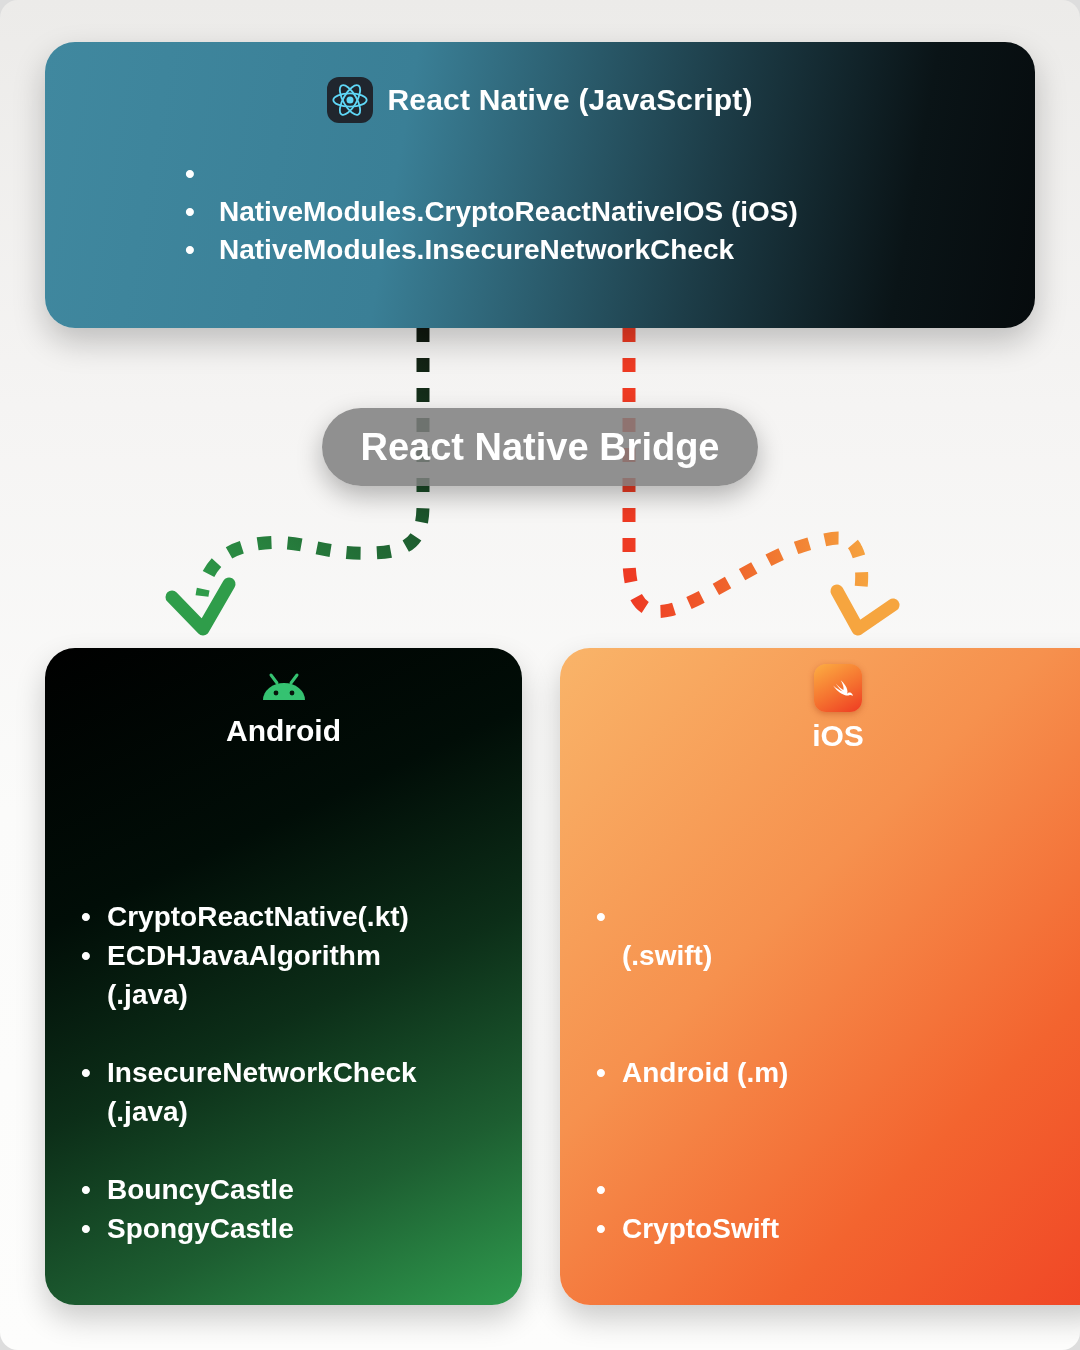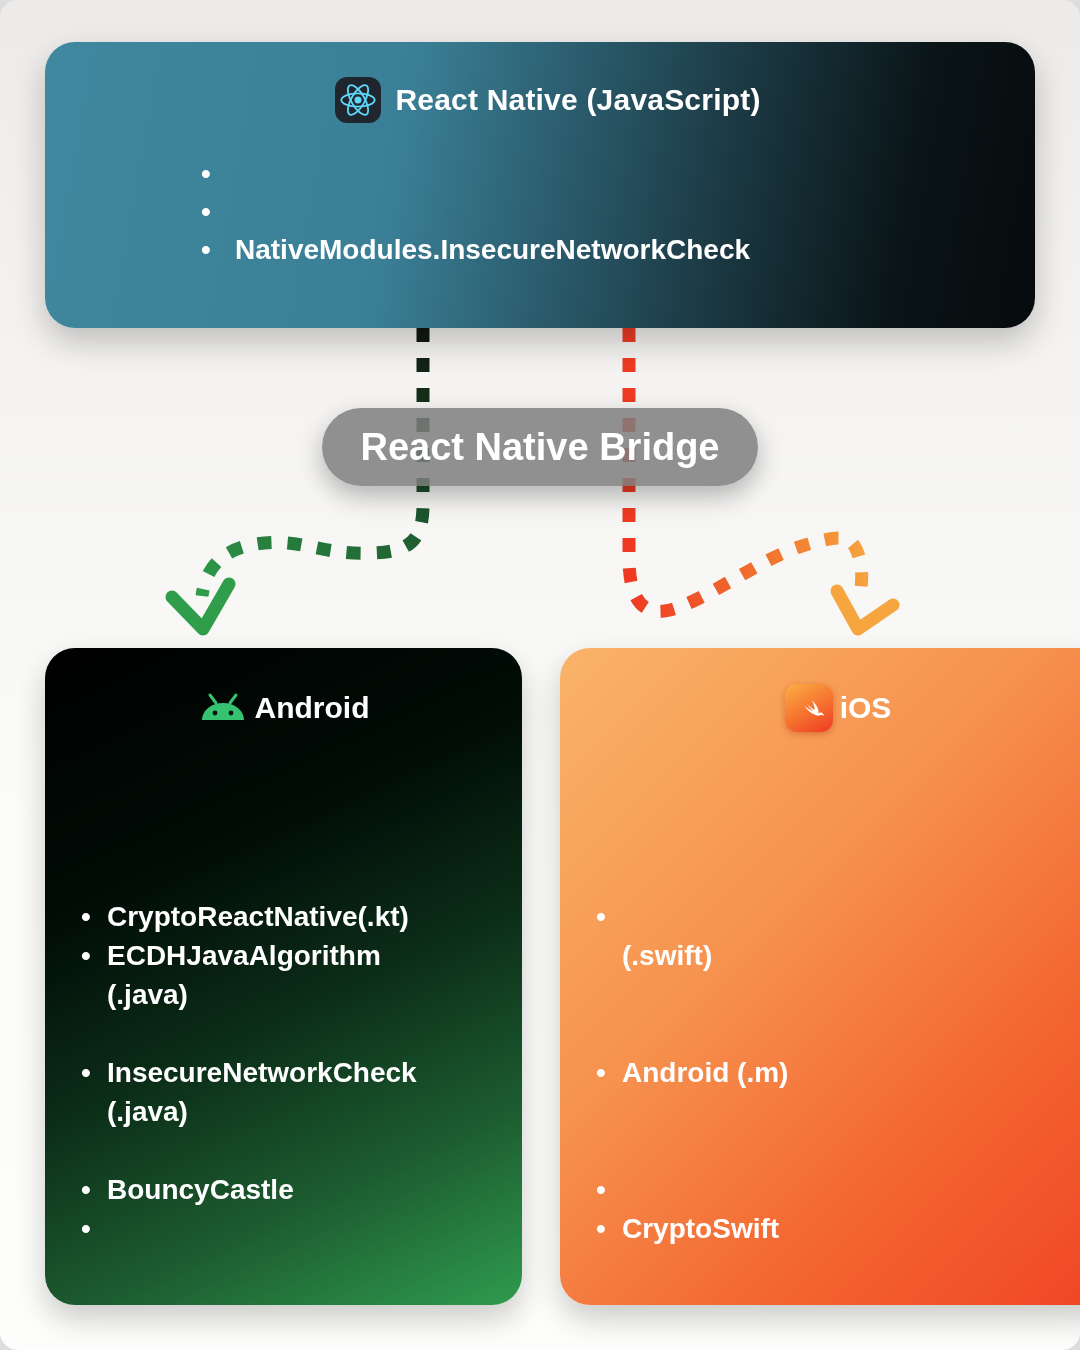--- a/index.html
+++ b/index.html
@@ -12,21 +12,20 @@
 
   
   .arrows { position:absolute; inset:0; z-index:1; pointer-events:none; }
 
   
   .top-card {
     position:absolute; left:45px; top:42px; width:990px; height:286px;
     border-radius:30px; color:#fff; z-index:2;
     background:linear-gradient(100deg,#40889f 0%,#3a7f96 36%,#1d3d48 66%,#0a1417 86%,#060b0d 100%);
     box-shadow:0 14px 32px rgba(0,0,0,.22);
-    padding-left:16px;
   }
   .top-header { display:flex; justify-content:center; align-items:center; gap:14px; padding-top:35px; height:81px; }
   .react-badge { width:46px; height:46px; border-radius:12px; background:#20262e;
     display:flex; align-items:center; justify-content:center; flex:0 0 auto; }
   .top-title { font-size:30px; font-weight:700; letter-spacing:.2px; }
   .top-list { margin:32px 0 0 140px; font-size:28px; font-weight:700; line-height:38px; }
 
   
   .bridge-pill {
     position:absolute; left:322px; top:408px; width:436px; height:78px; z-index:3;
@@ -37,21 +36,21 @@
   }
 
   
   .bottom-card { position:absolute; top:648px; height:657px; border-radius:30px; color:#fff; z-index:2;
     box-shadow:0 14px 30px rgba(0,0,0,.20); }
   .android-card { left:45px; width:477px;
     background:linear-gradient(155deg,#000000 0%,#010d07 32%,#0c2e18 55%,#1d5e31 78%,#2f9b4e 100%); }
   .ios-card { left:560px; width:556px;
     background:linear-gradient(135deg,#f9b469 0%,#f6914e 40%,#f3642f 72%,#f04425 100%); }
 
-  .card-header { display:flex; align-items:center; justify-content:center; gap:7px; padding-top:36px; height:84px; }
+  .card-header { display:flex; align-items:center; justify-content:center; gap:7px; padding-top:36px; height:84px;flex-direction:column; }
   .card-title { font-size:30px; font-weight:700; }
   .swift-badge { width:48px; height:48px; border-radius:12px; flex:0 0 auto;
     background:linear-gradient(150deg,#fcae43 0%,#f5712f 55%,#ee3a22 100%);
     display:flex; align-items:center; justify-content:center;
     box-shadow:0 2px 6px rgba(160,40,0,.35); }
 
   .card-list { margin-top:165px; padding-left:36px; padding-right:14px;
     font-size:28px; font-weight:700; line-height:39px; }
   .android-card .g + .g { margin-top:39px; }
   .ios-card .g + .g { margin-top:78px; }
@@ -103,20 +102,21 @@
         </svg>
       </span>
       <h1 class="top-title">React Native (JavaScript)</h1>
     </div>
     <div class="top-list">
       <div class="li">
           <span class="dot">•</span>
         </div>
       <div class="li">
           <span class="dot">•</span>
+          <span>NativeModules.CryptoReactNativeIOS (iOS)</span>
         </div>
       <div class="li">
           <span class="dot">•</span>
           <span>NativeModules.InsecureNetworkCheck</span>
         </div>
     </div>
   </section>
 
   <div class="bridge-pill">
     <span>React Native Bridge</span>
@@ -154,20 +154,21 @@
           </div>
         <div class="cont">(.java)</div>
       </div>
       <div class="g">
         <div class="li">
             <span class="dot">•</span>
             <span>BouncyCastle</span>
           </div>
         <div class="li">
             <span class="dot">•</span>
+            <span>SpongyCastle</span>
           </div>
       </div>
     </div>
   </section>
 
   <section class="bottom-card ios-card">
     <div class="card-header">
       <span class="swift-badge">
         <svg width="34" height="34" viewBox="0 0 48 48">
           <path fill="#ffffff" d="M37 32c1.2-3.5-.2-7.8-2.7-11.6-1.9-2.9-4.4-5.5-6.6-7.3 1.5 2.4 2.9 5.4 3.6 7.9.6 2.3.7 4.3.2 5.8-3.2-2.1-7.2-5.4-10.8-9.2 3 4.6 6.6 8.6 9.9 11.5-4.2-1.5-9.4-4.7-13.4-8.5 3.6 5.9 9.9 11.2 16 13.3 2.5.9 4.9 1 6.6.3 1.8-.7 3.6-.3 4.7 1.2.7-1.5-.1-3.5-2-4.5-.9-.5-2.2-.7-3.5-.4z"></path>

